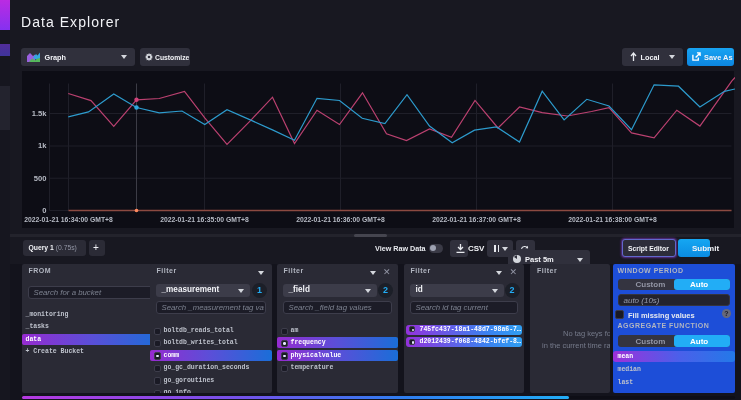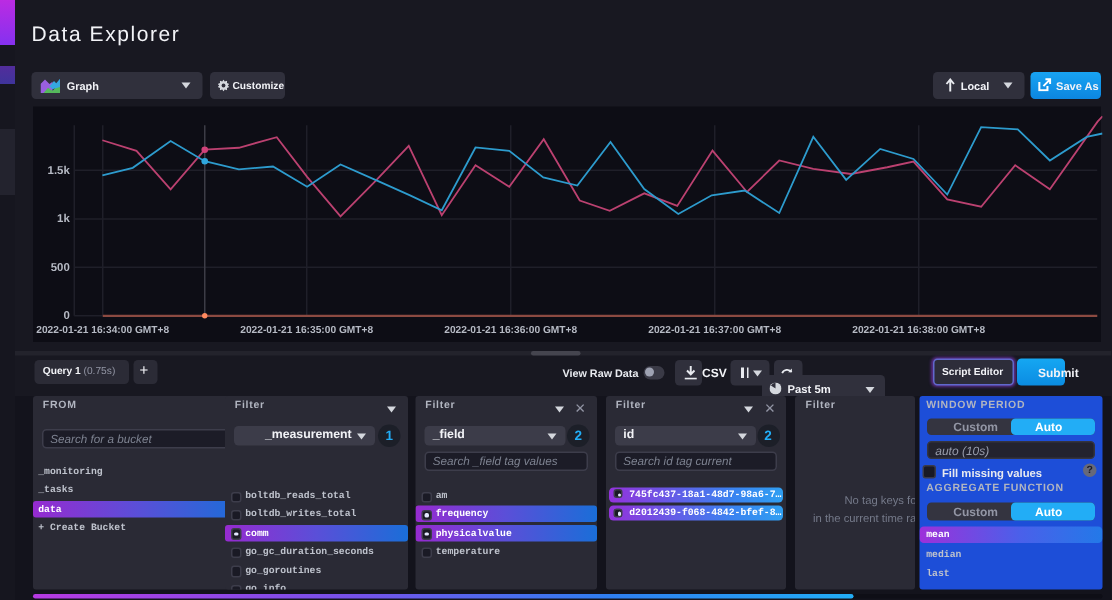--- a/index.html
+++ b/index.html
@@ -163,22 +163,23 @@
       <span class="abs" style="left:4px;">data</span>
     </div>
   <div class="row" style="top:82.7px;">
       <span class="abs" style="left:4px;">+ Create Bucket</span>
     </div>
 </div>
 
 <div class="panel" style="left:149.5px;width:122px;">
   <div class="phead">Filter</div>
   <div class="caret" style="right:8px;top:7px;"></div>
-  <div class="ddl" style="width:94px;text-align:center;">_measurement<div class="caret" style="right:6px;top:4.5px;"></div></div>
+  <div class="ddl" style="width:94px;">_measurement<div class="caret" style="right:6px;top:4.5px;"></div></div>
   <div class="badge" style="right:4.5px;">1</div>
+  <div class="input" style="top:37px;">Search _measurement tag va</div>
   <div class="row" style="top:61.5px;">
       <div class="cb"></div>
       <span class="abs" style="left:14px;">boltdb_reads_total</span>
     </div>
   <div class="row" style="top:73.9px;">
       <div class="cb"></div>
       <span class="abs" style="left:14px;">boltdb_writes_total</span>
     </div>
   <div class="row sel" style="top:86.3px;">
       <div class="cb on"></div>

